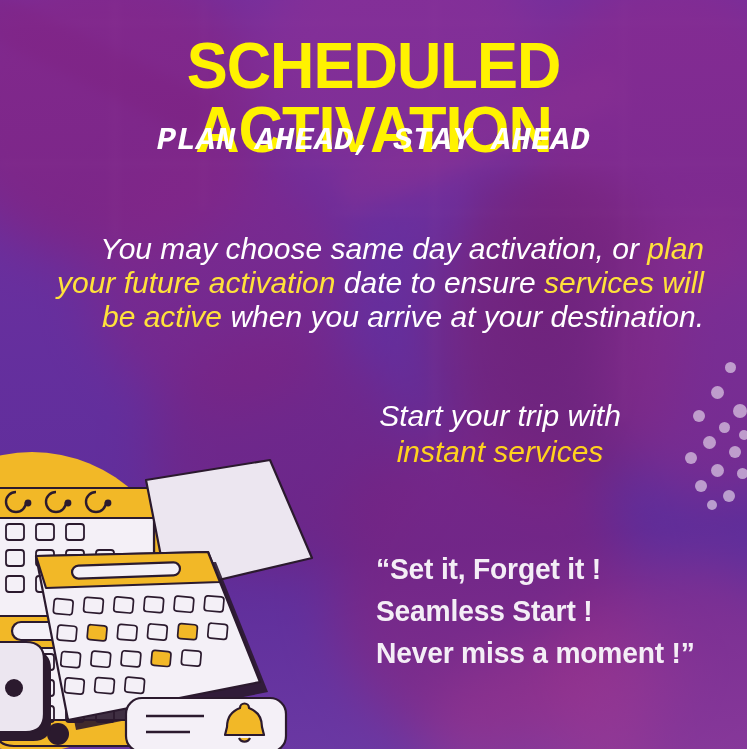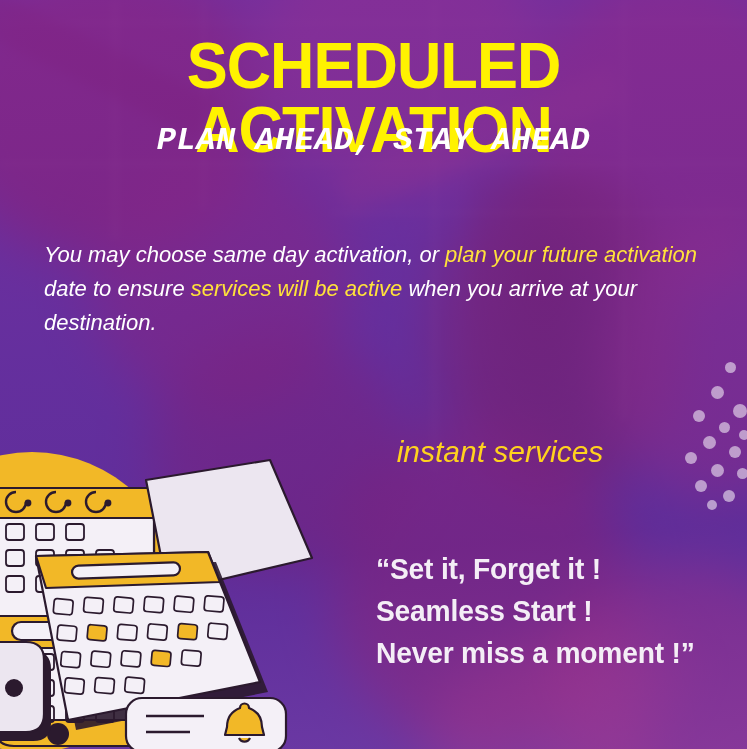--- a/index.html
+++ b/index.html
@@ -55,23 +55,23 @@
     font-weight:700;font-style:normal;color:#FFF200;
     font-size:64px;line-height:64px;letter-spacing:-1px;
     transform:scaleX(.96);
   }
   .subhead{
     position:absolute;left:0;right:0;top:122px;text-align:center;
     font-weight:700;font-style:italic;color:#ffffff;
     font-size:32px;line-height:38px;letter-spacing:.5px;font-family:Liberation Mono, monospace;
   }
   .para{
-    position:absolute;left:44px;width:660px;top:238px;text-align:left;
+    position:absolute;left:44px;width:660px;top:232px;text-align:right;
     font-style:italic;font-weight:400;color:#ffffff;
-    font-size:22px;line-height:34px;
+    font-size:30px;line-height:34px;
   }
   .para .hl{color:#FFE23A;}
   .para2{
     position:absolute;left:300px;width:400px;top:398px;text-align:center;
     font-style:italic;font-weight:400;color:#ffffff;
     font-size:30px;line-height:36px;
   }
   .para2 .hl{color:#FFD21E;}
   .tagline{
     position:absolute;left:376px;width:360px;top:548px;text-align:left;
@@ -133,21 +133,21 @@
   </div>
 
   <div class="headline">SCHEDULED ACTIVATION</div>
   <div class="subhead">PLAN AHEAD, STAY AHEAD</div>
 
   <div class="para">
     <span>You may choose same day activation, or </span><span class="hl">plan your future activation</span><span> date to ensure </span><span class="hl">services will be active</span><span> when you arrive at your destination.</span>
   </div>
 
   <div class="para2">
-    <br>
+    <span>Start your trip with</span><br>
     <span class="hl">instant services</span>
   </div>
 
   <div class="tagline">
     <div>“Set it, Forget it !</div>
     <div>Seamless Start !</div>
     <div>Never miss a moment !”</div>
   </div>
 
   <div class="art">

